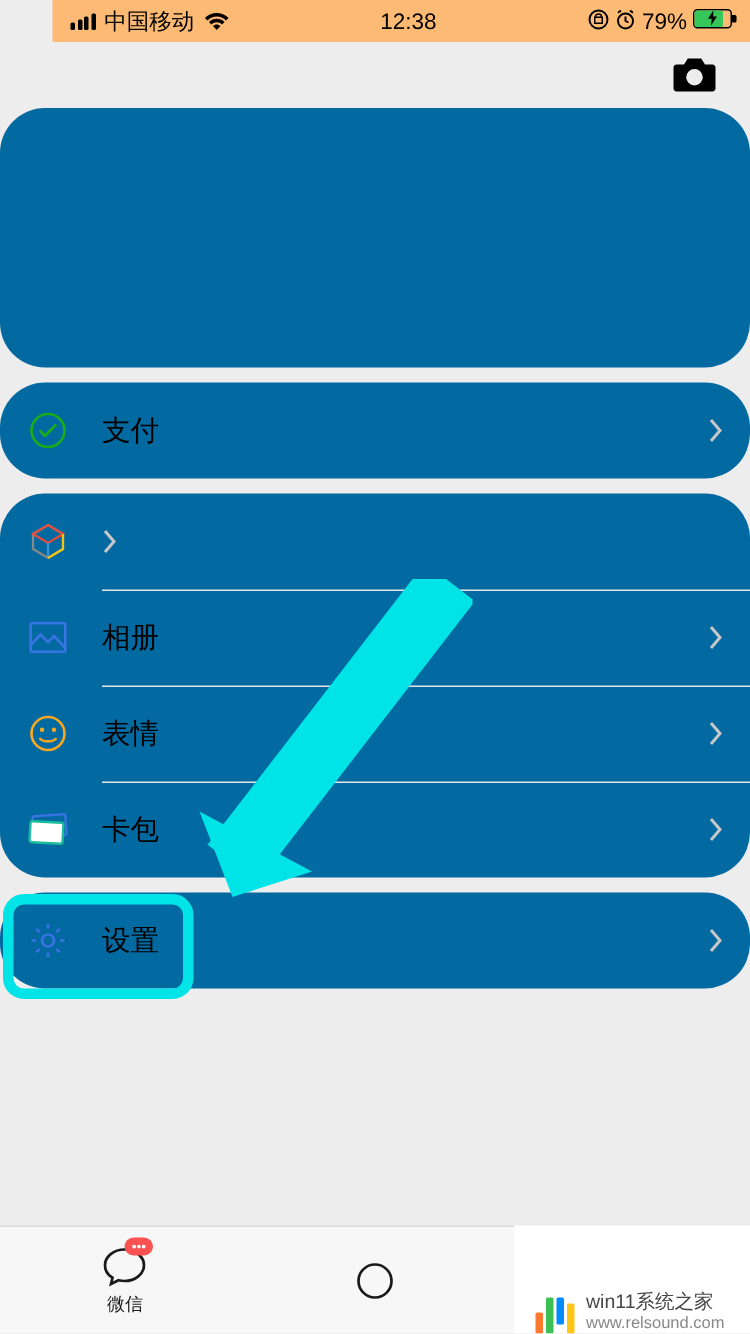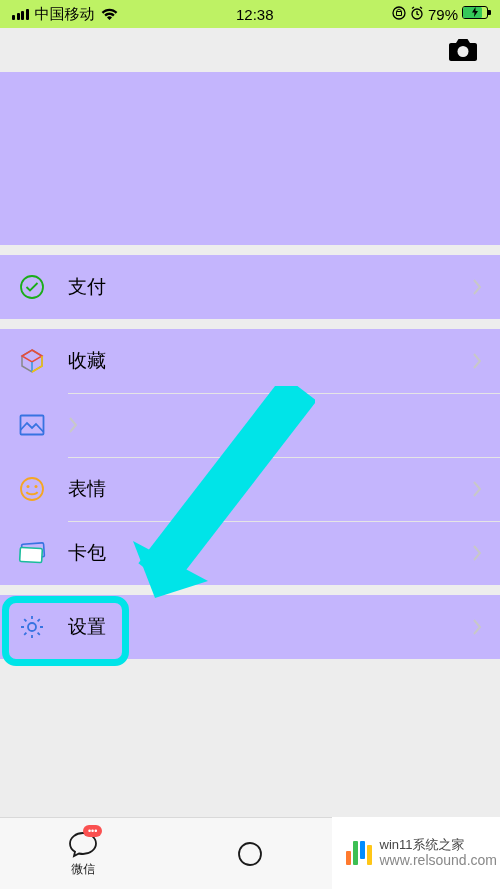--- a/index.html
+++ b/index.html
@@ -8,27 +8,28 @@
     height: 889px;
     background: #ededed;
     font-family: -apple-system, "PingFang SC", "Helvetica Neue", sans-serif;
     position: relative;
     overflow: hidden;
   }
 
   
   .status-bar {
     height: 28px;
-    background: #bef264;
+    background: #fdba74;
     display: flex;
     align-items: center;
     justify-content: space-between;
     padding: 0 12px;
     font-size: 15px;
     color: #000;
+    margin-left: 35px;
   }
   .sb-left { display: flex; align-items: center; gap: 6px; }
   .sb-right { display: flex; align-items: flex-start; gap: 4px; }
   .signal-bars { display: flex; align-items: flex-end; gap: 1.5px; }
   .signal-bars span { width: 3px; background: #000; display: block; border-radius: 1px; }
   .signal-bars span:nth-child(1){height:5px}
   .signal-bars span:nth-child(2){height:7px}
   .signal-bars span:nth-child(3){height:9px}
   .signal-bars span:nth-child(4){height:11px}
   .battery {
@@ -51,21 +52,21 @@
     padding: 0 22px 0 0;
   }
 
   
   .profile-header {
     height: 173px;
     background: #fff;
   }
 
   
-  .section { background: #c4b5fd; margin-top: 10px; }
+  .section { background: #0369a1; margin-top: 10px; border-radius: 30px; }
   .section.first { margin-top: 0; }
   .list-item {
     display: flex;
     align-items: center;
     padding: 0 18px;
     height: 64px;
     position: relative;
   }
   .list-item + .list-item::before {
     content:'';
@@ -126,35 +127,35 @@
     min-width:10px; text-align:center;
   }
 
   
   .watermark {
     position: absolute;
     bottom: 0; right: 0;
     height: 72px;
     background: #fff;
     display:flex;
-    align-items:center;
+    align-items:flex-end;
     gap:8px;
-    padding: 0 3px 0 14px;
+    padding: 0 17px 0 14px;
     font-size: 13px;
     color:#464646;
   }
   .wm-logo { display:flex; gap:2px; }
   .wm-logo span { width:5px; height:24px; border-radius:1px; }
   .wm-logo span:nth-child(1){background:#ff7a2e;height:14px;align-self:flex-end}
   .wm-logo span:nth-child(2){background:#3cbf53;height:24px}
   .wm-logo span:nth-child(3){background:#008cff;height:18px;align-self:flex-start}
   .wm-logo span:nth-child(4){background:#ffc617;height:20px;align-self:flex-end}
   .wm-text { line-height:1.2; }
   .wm-text .line1{font-weight:500}
-  .wm-text .line2{font-size:14px; color:#888}
+  .wm-text .line2{font-size:11px; color:#888}
 </style>
 </head>
 <body>
 
 <div class="status-bar">
   <div class="sb-left">
     <div class="signal-bars">
         <span></span>
         <span></span>
         <span></span>
@@ -213,32 +214,32 @@
 <div class="section">
   <div class="list-item">
     <div class="list-icon">
       <svg width="26" height="26" viewBox="0 0 26 26">
           <path d="M13 2 L23 8 V18 L13 24 L3 18 V8 Z" fill="none" stroke="#888" stroke-width="1.5"></path>
           <path d="M13 2 L23 8 L13 14 L3 8 Z" fill="none" stroke="#e74c3c" stroke-width="1.5"></path>
           <path d="M13 14 V24" stroke="#3498db" stroke-width="1.5"></path>
           <path d="M23 8 V18 L13 24" fill="none" stroke="#f1c40f" stroke-width="1.5"></path>
         </svg>
     </div>
-    <span class="list-label">收藏</span>
     <svg class="chevron" width="10" height="18" viewBox="0 0 10 18">
         <path d="M2 2 L8 9 L2 16" fill="none" stroke="currentColor" stroke-width="2"></path>
       </svg>
   </div>
   <div class="list-item">
     <div class="list-icon">
       <svg width="26" height="22" viewBox="0 0 26 22">
           <rect x="1.5" y="1.5" width="23" height="19" rx="1" fill="none" stroke="#3773e1" stroke-width="1.8"></rect>
           <path d="M1.5 16 L8 9 L13 14 L17 10 L24.5 18" fill="none" stroke="#3773e1" stroke-width="1.8"></path>
         </svg>
     </div>
+    <span class="list-label">相册</span>
     <svg class="chevron" width="10" height="18" viewBox="0 0 10 18">
         <path d="M2 2 L8 9 L2 16" fill="none" stroke="currentColor" stroke-width="2"></path>
       </svg>
   </div>
   <div class="list-item">
     <div class="list-icon">
       <svg width="26" height="26" viewBox="0 0 26 26">
           <circle cx="13" cy="13" r="11" fill="none" stroke="#f5a623" stroke-width="1.8"></circle>
           <circle cx="9" cy="10.5" r="1.5" fill="#f5a623"></circle>
           <circle cx="17" cy="10.5" r="1.5" fill="#f5a623"></circle>

